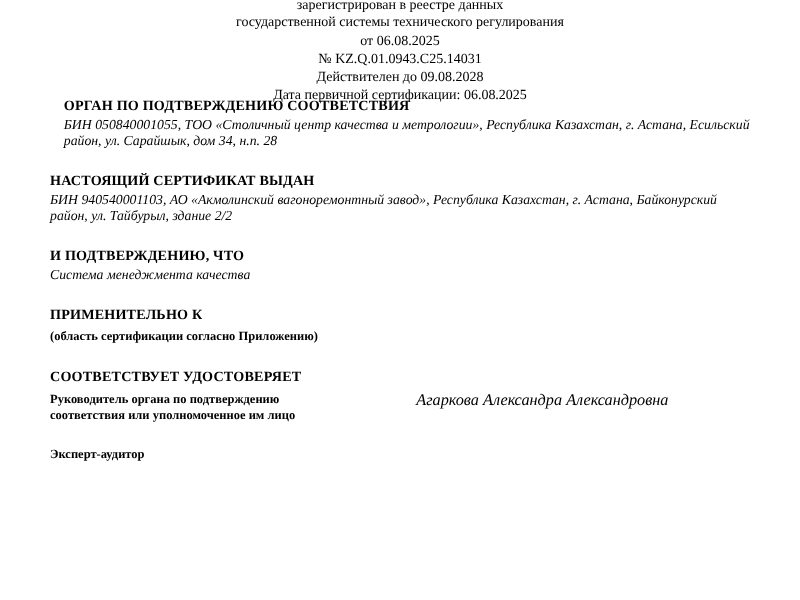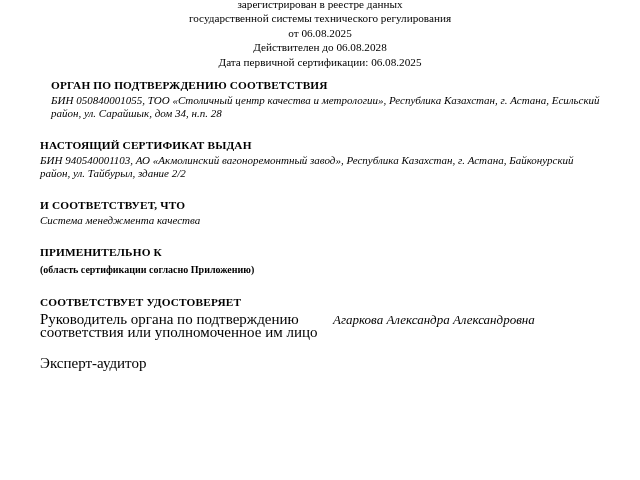--- a/index.html
+++ b/index.html
@@ -92,23 +92,23 @@
     width: 566px;
   }
   .sig-row {
     position: relative;
     min-height: 16px;
   }
   .sig-row + .sig-row {
     margin-top: 18px;
   }
   .sig-label {
-    font-size: 15px;
+    font-size: 10px;
     line-height: 13.2px;
-    font-weight: normal;
+    font-weight: bold;
     width: 290px;
   }
   .sig-name {
     position: absolute;
     left: 293px;
     top: 0;
     font-size: 13px;
     line-height: 13.2px;
     white-space: nowrap;
     font-style: italic;
@@ -116,38 +116,39 @@
 </style>
 </head>
 <body>
 
 <div class="page">
 
   <div class="header">
     <div class="hline">зарегистрирован в реестре данных</div>
     <div class="hline">государственной системы технического регулирования</div>
     <div class="hline">от 06.08.2025</div>
-    <div class="hline">Действителен до 06.08.2028</div>
+    <div class="hline">№ KZ.Q.01.0943.C25.14031</div>
+    <div class="hline">Действителен до 09.08.2028</div>
     <div class="hline">Дата первичной сертификации: 06.08.2025</div>
   </div>
 
   <div class="body">
 
     <div class="section" id="sec-organ">
       <div class="sec-title">ОРГАН ПО ПОДТВЕРЖДЕНИЮ СООТВЕТСТВИЯ</div>
       <div class="sec-body-italic">БИН 050840001055, ТОО «Столичный центр качества и метрологии», Республика Казахстан, г. Астана, Есильский район, ул. Сарайшык, дом 34, н.п. 28</div>
     </div>
 
     <div class="section" id="sec-issued">
       <div class="sec-title">НАСТОЯЩИЙ СЕРТИФИКАТ ВЫДАН</div>
       <div class="sec-body-italic">БИН 940540001103, АО «Акмолинский вагоноремонтный завод», Республика Казахстан, г. Астана, Байконурский район, ул. Тайбурыл, здание 2/2</div>
     </div>
 
     <div class="section" id="sec-certifies">
-      <div class="sec-title">И СООТВЕТСТВУЕТ, ЧТО</div>
+      <div class="sec-title">И ПОДТВЕРЖДЕНИЮ, ЧТО</div>
       <div class="sec-body-italic">Система менеджмента качества</div>
     </div>
 
     <div class="section" id="sec-applicable">
       <div class="sec-title">ПРИМЕНИТЕЛЬНО К</div>
       <div class="sec-body-bold">(область сертификации согласно Приложению)</div>
     </div>
 
     <div class="section" id="sec-conformance">
       <div class="sec-title">СООТВЕТСТВУЕТ УДОСТОВЕРЯЕТ</div>

